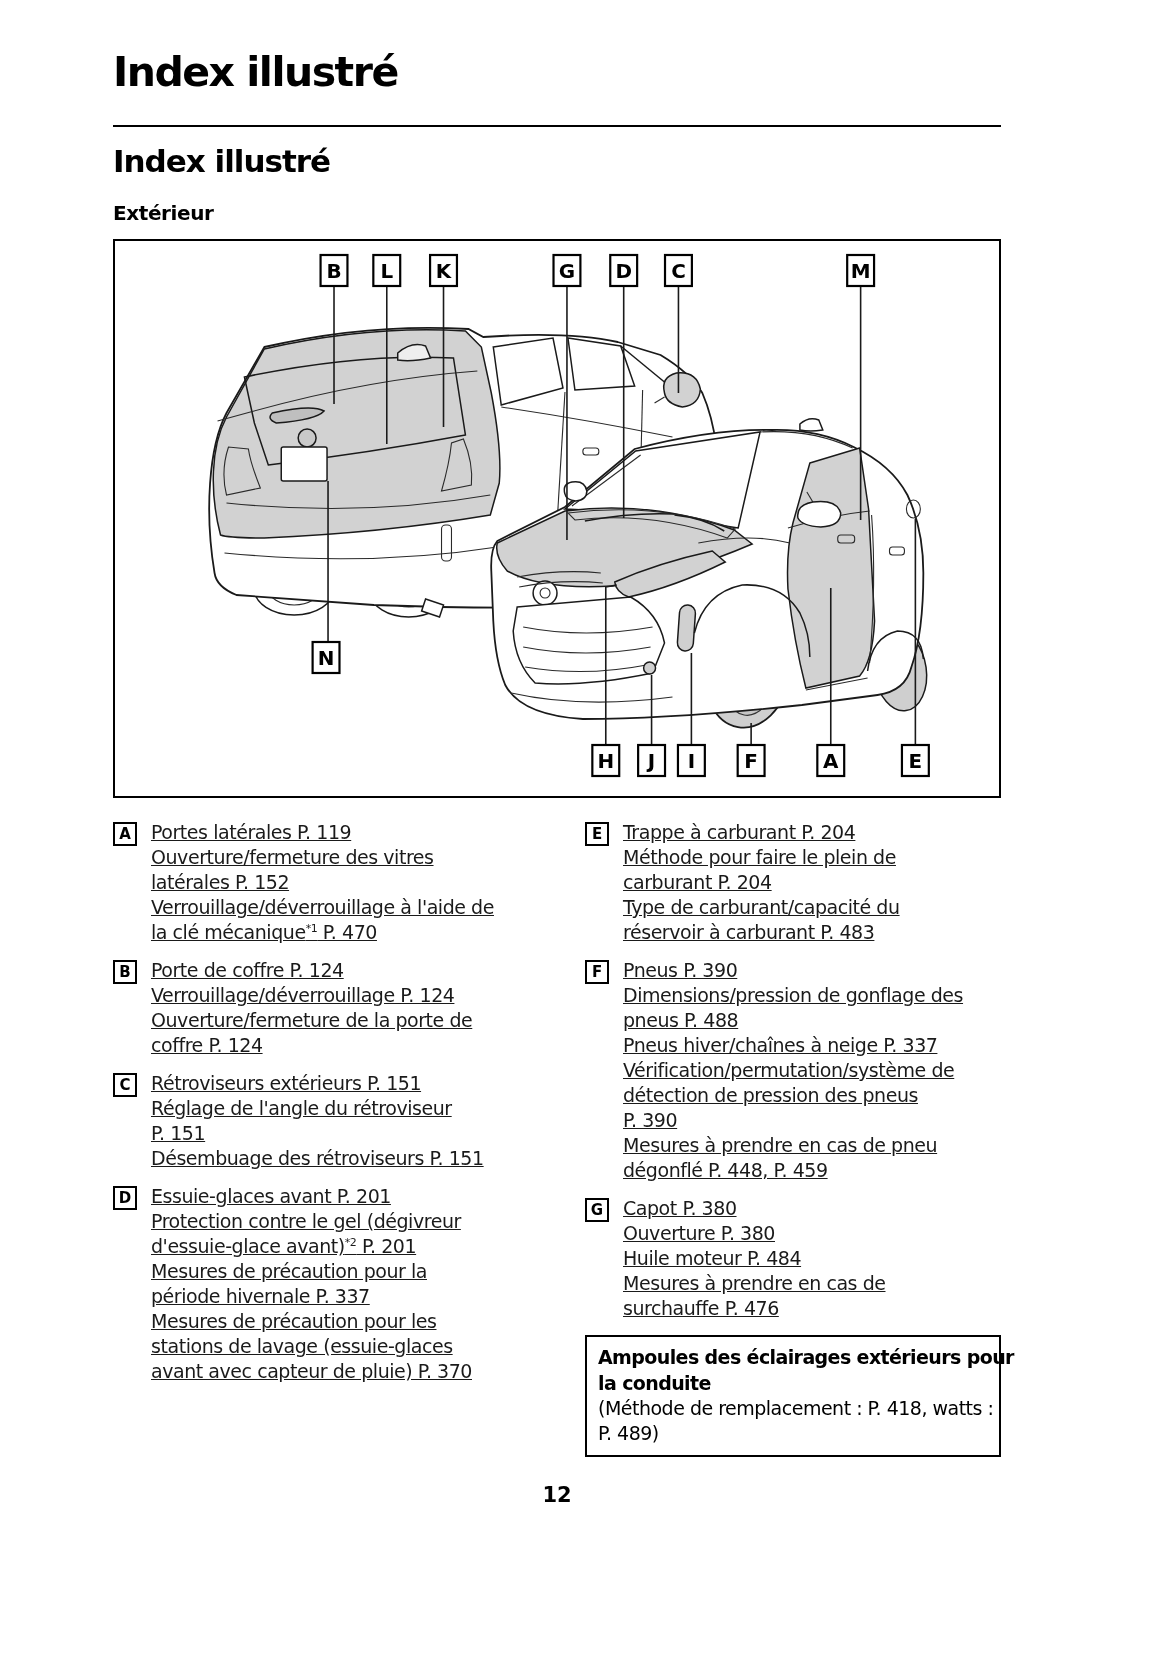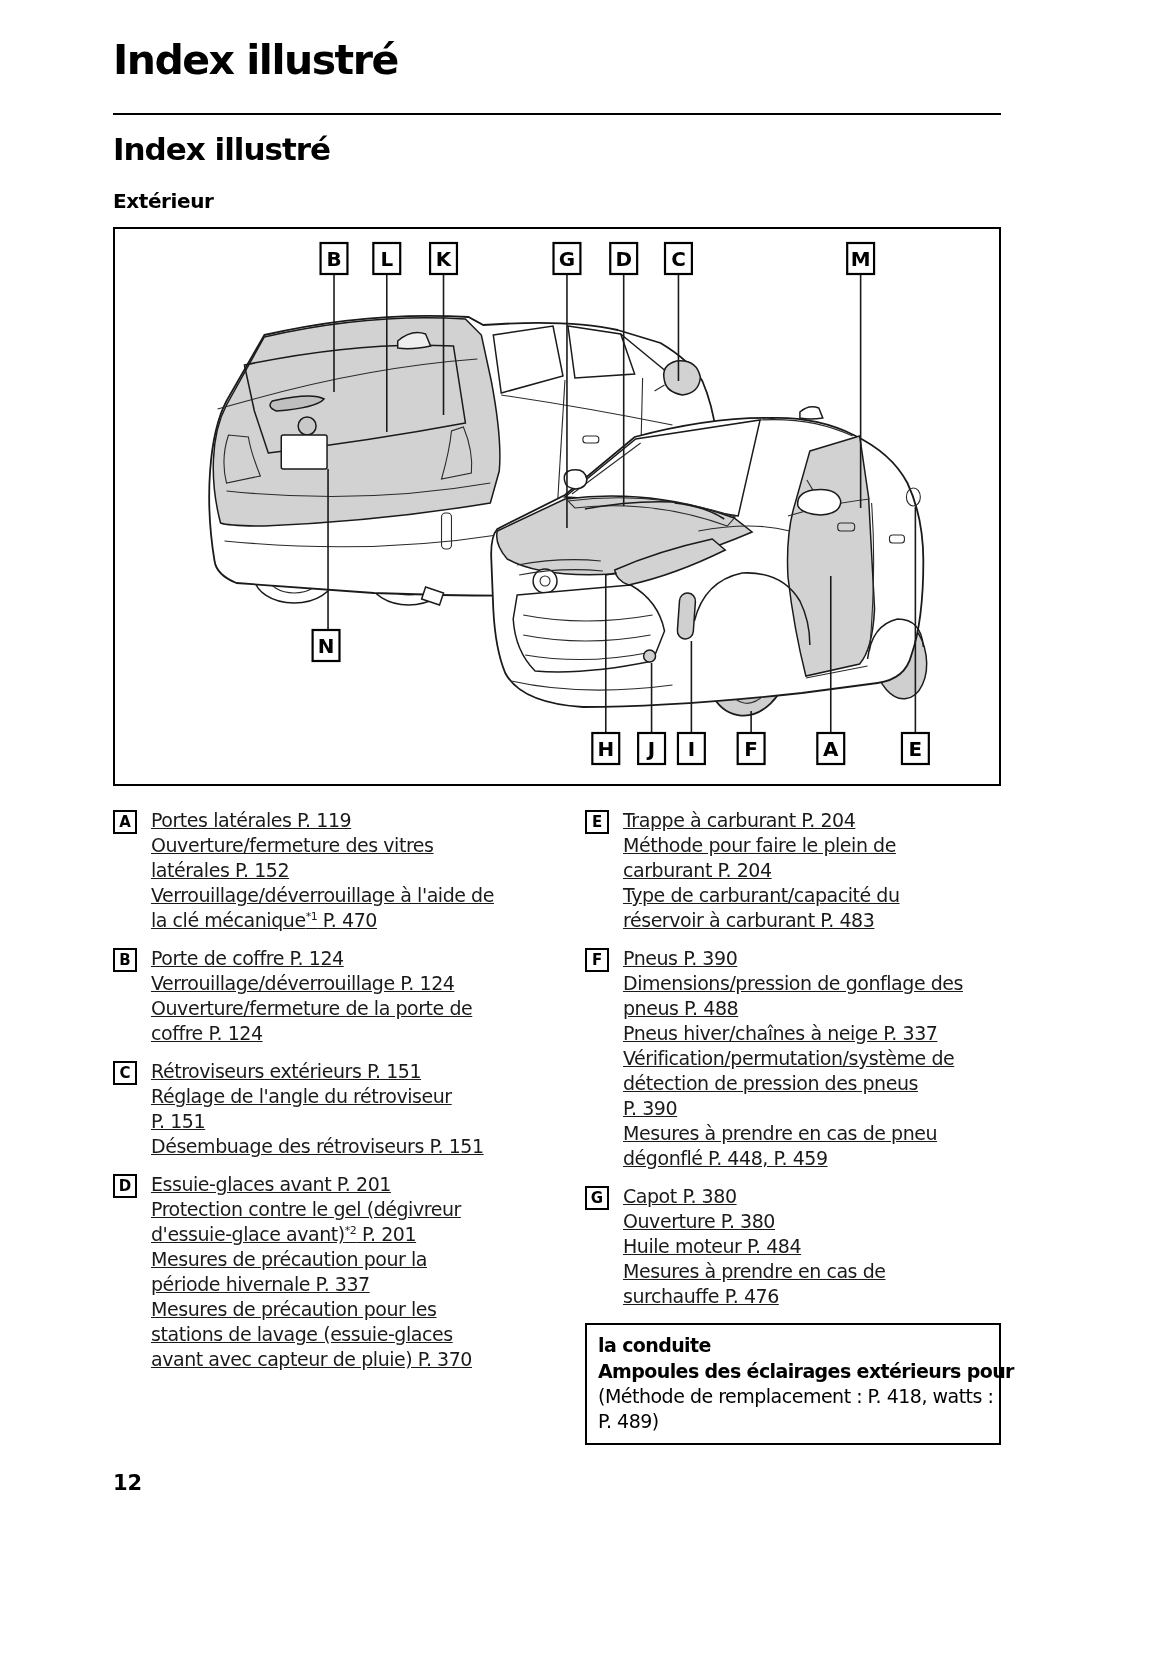--- a/index.html
+++ b/index.html
@@ -1,38 +1,38 @@
 <!DOCTYPE html>
 <html><head>
 <meta charset="utf-8">
 <style>
   html,body{margin:0;padding:0;background:#ffffff;}
   body{font-family:"DejaVu Sans","Liberation Sans",sans-serif;color:#1a1a1a;}
   .page{position:relative;width:1165px;height:1653px;background:#fff;box-sizing:border-box;
-        padding:0 164px 0 113px;overflow:hidden;}
+        padding:12px 164px 0 113px;overflow:hidden;}
   .h1{font-size:41px;font-weight:bold;letter-spacing:-1.5px;padding-top:38px;line-height:1.1;color:#000;}
   .rule{height:2px;background:#000;margin-top:30px;}
   .h2{font-size:31px;font-weight:bold;letter-spacing:-1px;margin-top:16px;color:#000;}
   .h3{font-size:20px;font-weight:bold;letter-spacing:-0.4px;margin-top:22px;color:#000;}
   .diagram{margin-top:14px;width:888px;height:559px;border:2px solid #000;box-sizing:border-box;background:#fff;}
   .diagram svg{display:block;width:100%;height:100%;}
   .columns{display:flex;margin-top:22px;}
   .col{box-sizing:border-box;}
   .col.left{width:456px;margin-right:16px;}
   .col.right{width:416px;}
   .item{display:flex;margin-bottom:13px;}
   .badge{flex:0 0 auto;width:24px;height:24px;border:2px solid #000;box-sizing:border-box;
          font-size:15px;font-weight:bold;display:flex;align-items:center;justify-content:center;
          margin-right:14px;margin-top:2px;color:#000;background:#fff;}
   .lines{font-size:19px;line-height:25px;letter-spacing:-0.45px;color:#1a1a1a;text-decoration:underline;}
   .lines sup{font-size:11px;line-height:0;}
   .notebox{border:2.5px solid #000;box-sizing:border-box;margin-top:14px;padding:7px 11px 9px 11px;}
   .notebox .nb-title{font-size:19px;font-weight:bold;line-height:26px;letter-spacing:-0.6px;color:#000;white-space:nowrap;}
   .notebox .nb-body{font-size:19px;line-height:25px;letter-spacing:-0.5px;color:#000000;white-space:nowrap;}
-  .pagenum{font-size:21px;font-weight:bold;margin-top:26px;color:#000;}
+  .pagenum{font-size:21px;font-weight:bold;margin-top:26px;color:#000;text-align:center;}
   svg .lead{fill:none;stroke:#1a1a1a;stroke-width:1.6;}
   svg .ln{fill:none;stroke:#1a1a1a;stroke-width:1.5;}
   svg .lnthin{fill:none;stroke:#2a2a2a;stroke-width:1.1;}
   svg .bodyw{fill:#ffffff;stroke:#1a1a1a;stroke-width:1.8;}
   svg .part{stroke:#1a1a1a;stroke-width:1.5;}
   svg .lblbox{fill:#ffffff;stroke:#000;stroke-width:2.2;}
   svg .lbltxt{font-family:"DejaVu Sans","Liberation Sans",sans-serif;font-weight:bold;font-size:20px;fill:#000;text-anchor:middle;}
 </style>
 </head>
 <body>
@@ -243,22 +243,22 @@
               <div>Capot P. 380</div>
               <div>Ouverture P. 380</div>
               <div>Huile moteur P. 484</div>
               <div>Mesures à prendre en cas de</div>
               <div>surchauffe P. 476</div>
             </div>
           </div>
         </div>
       <div class="notebox">
         <div id="nb-title">
+            <div class="nb-title">Ampoules des éclairages extérieurs pour</div>
             <div class="nb-title">la conduite</div>
-            <div class="nb-title">Ampoules des éclairages extérieurs pour</div>
           </div>
         <div id="nb-body">
             <div class="nb-body">(Méthode de remplacement : P. 418, watts :</div>
             <div class="nb-body">P. 489)</div>
           </div>
       </div>
     </div>
   </div>
 
   <div class="pagenum">12</div>

